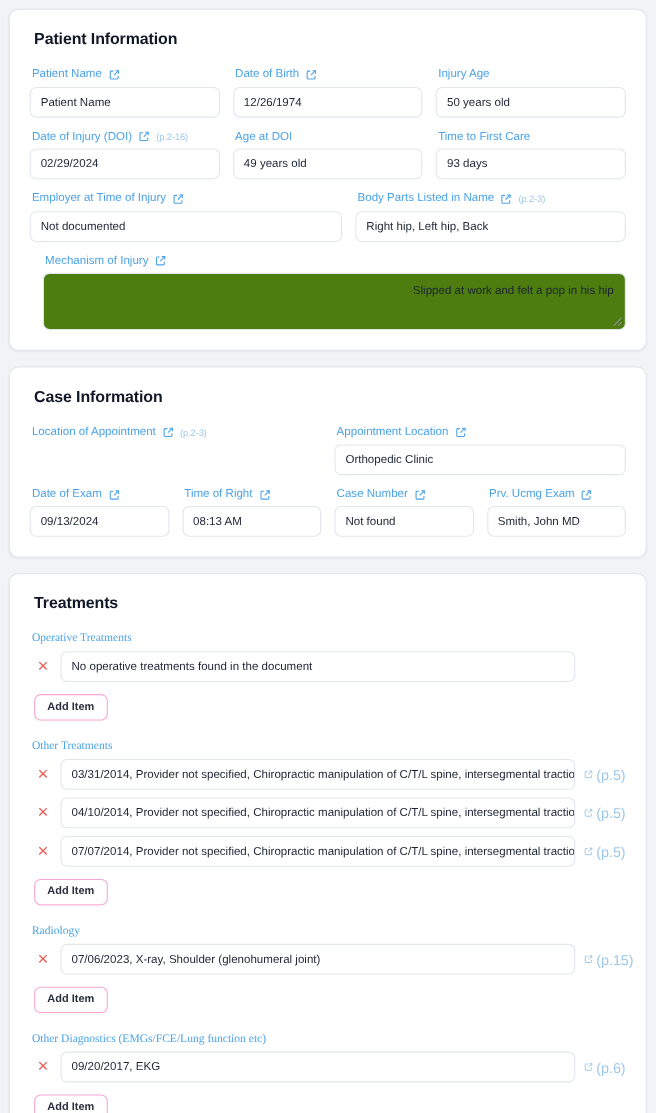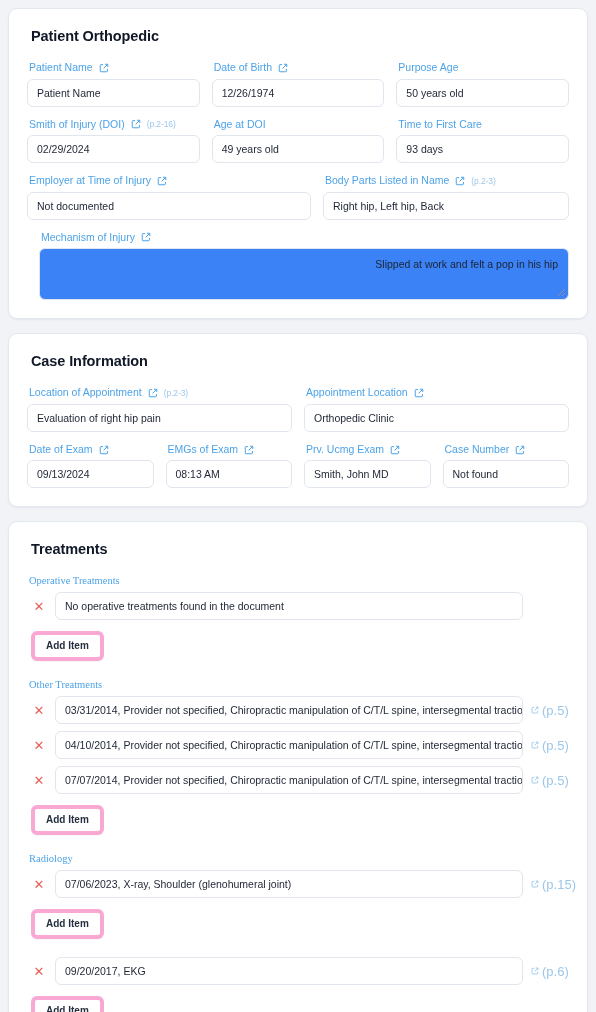--- a/index.html
+++ b/index.html
@@ -78,21 +78,21 @@
   
   .row-emp .col-emp { flex: 0 0 284px; }
   .row-emp .col-body { flex: 1 1 auto; }
 
   .mech-wrap { width: 100%; padding-left: 12px; }
   .textarea {
     width: 100%;
     height: 52px;
     border: 1px solid #e1e6ee;
     border-radius: 6px;
-    background: #3b82f6;
+    background: #4d7c0f;
     font-size: 10.5px;
     color: #1d2433;
     padding: 8px 10px;
     position: relative;
     line-height: 1.4;
   }
   .resize-handle {
     position: absolute;
     right: 2px; bottom: 2px;
     width: 12px; height: 12px;
@@ -133,42 +133,42 @@
     gap: 3px;
     font-size: 13px;
     color: #9cc7ea;
     width: 38px;
   }
   .item-ref .ext-icon { width: 8px; height: 8px; }
   .item-ref .ext-icon svg { width: 8px; height: 8px; }
 
   .add-btn {
     display: inline-block;
-    border: 4px solid #f9a8d4;
+    border: 1px solid #f9a8d4;
     border-radius: 6px;
     background: #fff;
     font-size: 10px;
     font-weight: bold;
     color: #262f3d;
     padding: 6px 11px;
     margin: 4px 0 14px 4px;
     cursor: pointer;
     font-family: "Liberation Sans", sans-serif;
     line-height: 1;
     box-shadow: 0 1px 1px rgba(16,24,40,.03);
   }
   .group:last-child .add-btn { margin-bottom: 2px; }
 </style>
 </head>
 <body>
 
 <div class="page">
 
   <section class="card">
-    <div class="card-title">Patient Orthopedic</div>
+    <div class="card-title">Patient Information</div>
 
     <div class="row">
       <div class="col">
         <div class="field-label">
           <span class="lbl-text">Patient Name</span>
           <span class="ext-icon">
               <svg viewBox="0 0 16 16" fill="none" stroke="#4da3e8" stroke-width="1.6">
                 <path d="M6.5 2.6H3.2A1.2 1.2 0 0 0 2 3.8v9A1.2 1.2 0 0 0 3.2 14h9a1.2 1.2 0 0 0 1.2-1.2V9.5"></path>
                 <path d="M9.6 2h4.4v4.4"></path>
                 <path d="M14 2 7.4 8.6"></path>
@@ -185,30 +185,30 @@
                 <path d="M6.5 2.6H3.2A1.2 1.2 0 0 0 2 3.8v9A1.2 1.2 0 0 0 3.2 14h9a1.2 1.2 0 0 0 1.2-1.2V9.5"></path>
                 <path d="M9.6 2h4.4v4.4"></path>
                 <path d="M14 2 7.4 8.6"></path>
               </svg>
             </span>
         </div>
         <div class="input">12/26/1974</div>
       </div>
       <div class="col">
         <div class="field-label">
-          <span class="lbl-text">Purpose Age</span>
+          <span class="lbl-text">Injury Age</span>
         </div>
         <div class="input">50 years old</div>
       </div>
     </div>
 
     <div class="row">
       <div class="col">
         <div class="field-label">
-          <span class="lbl-text">Smith of Injury (DOI)</span>
+          <span class="lbl-text">Date of Injury (DOI)</span>
           <span class="ext-icon">
               <svg viewBox="0 0 16 16" fill="none" stroke="#4da3e8" stroke-width="1.6">
                 <path d="M6.5 2.6H3.2A1.2 1.2 0 0 0 2 3.8v9A1.2 1.2 0 0 0 3.2 14h9a1.2 1.2 0 0 0 1.2-1.2V9.5"></path>
                 <path d="M9.6 2h4.4v4.4"></path>
                 <path d="M14 2 7.4 8.6"></path>
               </svg>
             </span>
           <span class="pageref">(p.2-16)</span>
         </div>
         <div class="input">02/29/2024</div>
@@ -291,21 +291,20 @@
           <span class="lbl-text">Location of Appointment</span>
           <span class="ext-icon">
               <svg viewBox="0 0 16 16" fill="none" stroke="#4da3e8" stroke-width="1.6">
                 <path d="M6.5 2.6H3.2A1.2 1.2 0 0 0 2 3.8v9A1.2 1.2 0 0 0 3.2 14h9a1.2 1.2 0 0 0 1.2-1.2V9.5"></path>
                 <path d="M9.6 2h4.4v4.4"></path>
                 <path d="M14 2 7.4 8.6"></path>
               </svg>
             </span>
           <span class="pageref">(p.2-3)</span>
         </div>
-        <div class="input">Evaluation of right hip pain</div>
       </div>
       <div class="col">
         <div class="field-label">
           <span class="lbl-text">Appointment Location</span>
           <span class="ext-icon">
               <svg viewBox="0 0 16 16" fill="none" stroke="#4da3e8" stroke-width="1.6">
                 <path d="M6.5 2.6H3.2A1.2 1.2 0 0 0 2 3.8v9A1.2 1.2 0 0 0 3.2 14h9a1.2 1.2 0 0 0 1.2-1.2V9.5"></path>
                 <path d="M9.6 2h4.4v4.4"></path>
                 <path d="M14 2 7.4 8.6"></path>
               </svg>
@@ -324,56 +323,56 @@
                 <path d="M6.5 2.6H3.2A1.2 1.2 0 0 0 2 3.8v9A1.2 1.2 0 0 0 3.2 14h9a1.2 1.2 0 0 0 1.2-1.2V9.5"></path>
                 <path d="M9.6 2h4.4v4.4"></path>
                 <path d="M14 2 7.4 8.6"></path>
               </svg>
             </span>
         </div>
         <div class="input">09/13/2024</div>
       </div>
       <div class="col">
         <div class="field-label">
-          <span class="lbl-text">EMGs of Exam</span>
+          <span class="lbl-text">Time of Right</span>
           <span class="ext-icon">
               <svg viewBox="0 0 16 16" fill="none" stroke="#4da3e8" stroke-width="1.6">
                 <path d="M6.5 2.6H3.2A1.2 1.2 0 0 0 2 3.8v9A1.2 1.2 0 0 0 3.2 14h9a1.2 1.2 0 0 0 1.2-1.2V9.5"></path>
                 <path d="M9.6 2h4.4v4.4"></path>
                 <path d="M14 2 7.4 8.6"></path>
               </svg>
             </span>
         </div>
         <div class="input">08:13 AM</div>
       </div>
       <div class="col">
         <div class="field-label">
+          <span class="lbl-text">Case Number</span>
+          <span class="ext-icon">
+              <svg viewBox="0 0 16 16" fill="none" stroke="#4da3e8" stroke-width="1.6">
+                <path d="M6.5 2.6H3.2A1.2 1.2 0 0 0 2 3.8v9A1.2 1.2 0 0 0 3.2 14h9a1.2 1.2 0 0 0 1.2-1.2V9.5"></path>
+                <path d="M9.6 2h4.4v4.4"></path>
+                <path d="M14 2 7.4 8.6"></path>
+              </svg>
+            </span>
+        </div>
+        <div class="input">Not found</div>
+      </div>
+      <div class="col">
+        <div class="field-label">
           <span class="lbl-text">Prv. Ucmg Exam</span>
           <span class="ext-icon">
               <svg viewBox="0 0 16 16" fill="none" stroke="#4da3e8" stroke-width="1.6">
                 <path d="M6.5 2.6H3.2A1.2 1.2 0 0 0 2 3.8v9A1.2 1.2 0 0 0 3.2 14h9a1.2 1.2 0 0 0 1.2-1.2V9.5"></path>
                 <path d="M9.6 2h4.4v4.4"></path>
                 <path d="M14 2 7.4 8.6"></path>
               </svg>
             </span>
         </div>
         <div class="input">Smith, John MD</div>
-      </div>
-      <div class="col">
-        <div class="field-label">
-          <span class="lbl-text">Case Number</span>
-          <span class="ext-icon">
-              <svg viewBox="0 0 16 16" fill="none" stroke="#4da3e8" stroke-width="1.6">
-                <path d="M6.5 2.6H3.2A1.2 1.2 0 0 0 2 3.8v9A1.2 1.2 0 0 0 3.2 14h9a1.2 1.2 0 0 0 1.2-1.2V9.5"></path>
-                <path d="M9.6 2h4.4v4.4"></path>
-                <path d="M14 2 7.4 8.6"></path>
-              </svg>
-            </span>
-        </div>
-        <div class="input">Not found</div>
       </div>
     </div>
   </section>
 
   <section class="card">
     <div class="card-title">Treatments</div>
     <div id="treatment-groups">
         <div class="group"><div class="group-label">Operative Treatments</div><div class="item-row">
             <span class="del-btn">✕</span>
             <div class="input">No operative treatments found in the document</div>
@@ -426,21 +425,21 @@
               <span class="ext-icon">
                 <svg viewBox="0 0 16 16" fill="none" stroke="#9cc7ea" stroke-width="1.8">
                   <path d="M6.5 2.6H3.2A1.2 1.2 0 0 0 2 3.8v9A1.2 1.2 0 0 0 3.2 14h9a1.2 1.2 0 0 0 1.2-1.2V9.5"></path>
                   <path d="M9.6 2h4.4v4.4"></path>
                   <path d="M14 2 7.4 8.6"></path>
                 </svg>
               </span>
               <span>(p.15)</span>
             </span>
           </div><div class="add-btn">Add Item</div></div>
-        <div class="group"><div class="item-row">
+        <div class="group"><div class="group-label">Other Diagnostics (EMGs/FCE/Lung function etc)</div><div class="item-row">
             <span class="del-btn">✕</span>
             <div class="input">09/20/2017, EKG</div>
             <span class="item-ref">
               <span class="ext-icon">
                 <svg viewBox="0 0 16 16" fill="none" stroke="#9cc7ea" stroke-width="1.8">
                   <path d="M6.5 2.6H3.2A1.2 1.2 0 0 0 2 3.8v9A1.2 1.2 0 0 0 3.2 14h9a1.2 1.2 0 0 0 1.2-1.2V9.5"></path>
                   <path d="M9.6 2h4.4v4.4"></path>
                   <path d="M14 2 7.4 8.6"></path>
                 </svg>
               </span>

